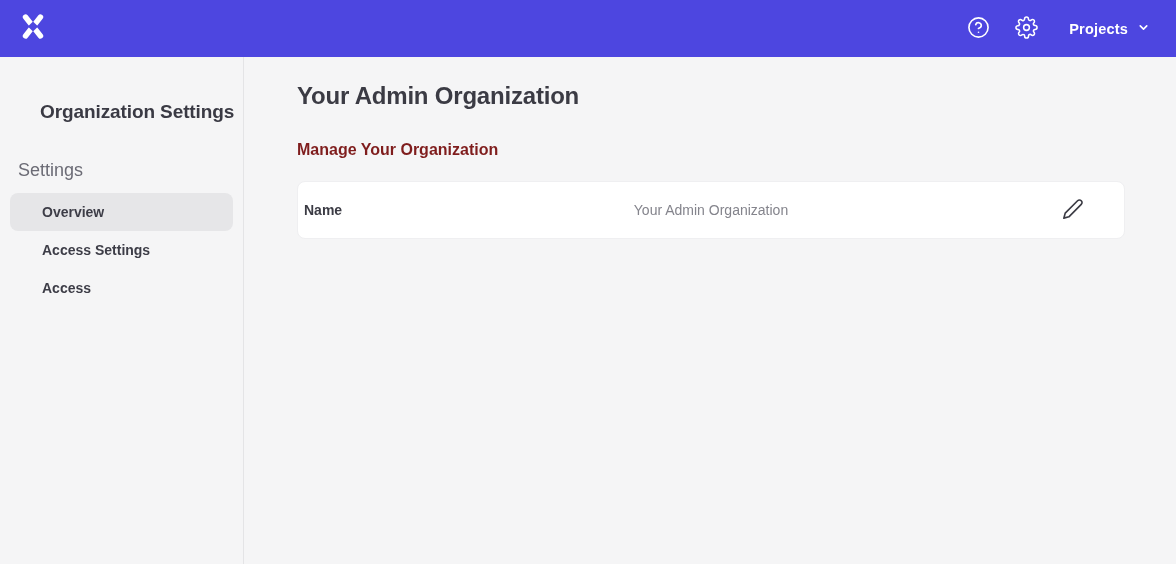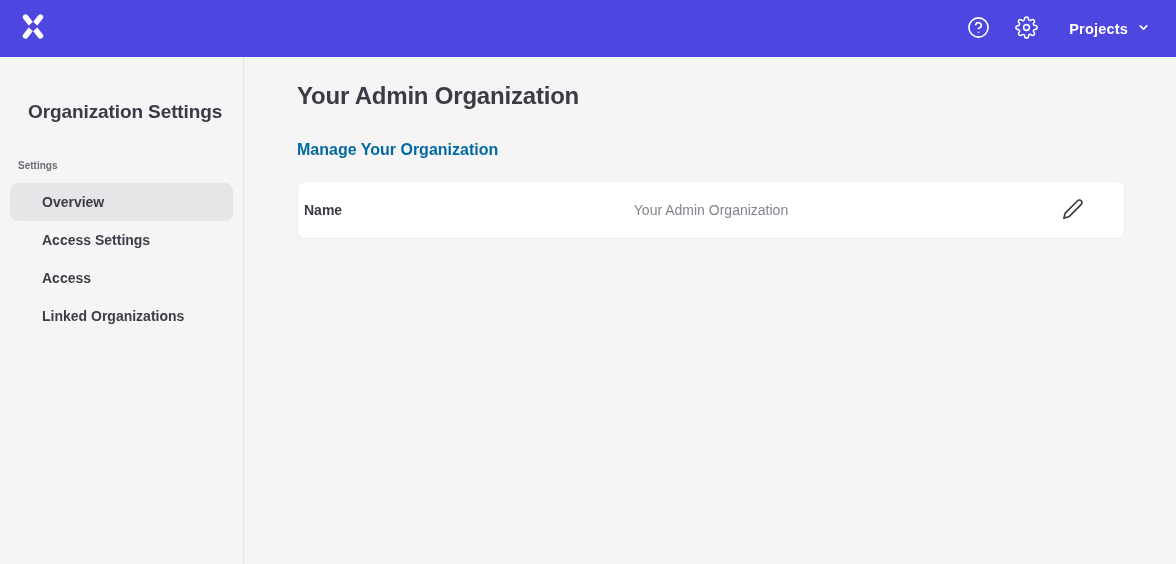--- a/index.html
+++ b/index.html
@@ -43,30 +43,30 @@
 
   
   .sidebar {
     width: 244px;
     flex: 0 0 244px;
     background: #f5f5f6;
     border-right: 1px solid #e4e4e6;
     height: 100%;
   }
   .sidebar-title {
-    margin: 44px 0 0 28px;
+    margin: 44px 0 0 40px;
     font-size: 19px;
     font-weight: 700;
     color: #3a3a44;
     letter-spacing: -0.1px;
   }
   .sidebar-section-label {
     margin: 37px 0 12px 18px;
-    font-size: 10px;
-    font-weight: 700;
+    font-size: 18px;
+    font-weight: 400;
     color: #6b6b75;
   }
   .nav-item {
     height: 38px;
     margin: 0 10px;
     border-radius: 8px;
     display: flex;
     align-items: center;
     padding-left: 32px;
     font-size: 14px;
@@ -82,21 +82,21 @@
     margin-top: 25px;
     font-size: 24px;
     font-weight: 700;
     color: #3b3b44;
     letter-spacing: -0.2px;
   }
   .section-title {
     margin-top: 31px;
     font-size: 16px;
     font-weight: 700;
-    color: #0369a1;
+    color: #7f1d1d;
   }
   .card {
     margin-top: 22px;
     height: 58px;
     background: #ffffff;
     border: 1px solid #efeff1;
     border-radius: 8px;
     position: relative;
     display: flex;
     align-items: center;
@@ -177,23 +177,20 @@
     <nav>
       <div class="nav-item selected">
         <span>Overview</span>
       </div>
       <div class="nav-item">
         <span>Access Settings</span>
       </div>
       <div class="nav-item">
         <span>Access</span>
       </div>
-      <div class="nav-item">
-        <span>Linked Organizations</span>
-      </div>
     </nav>
   </aside>
 
   <main class="main">
     <h1 class="page-title">Your Admin Organization</h1>
     <h3 class="section-title">Manage Your Organization</h3>
 
     <div class="card">
       <span class="card-label">Name</span>
       <span class="card-value">Your Admin Organization</span>

